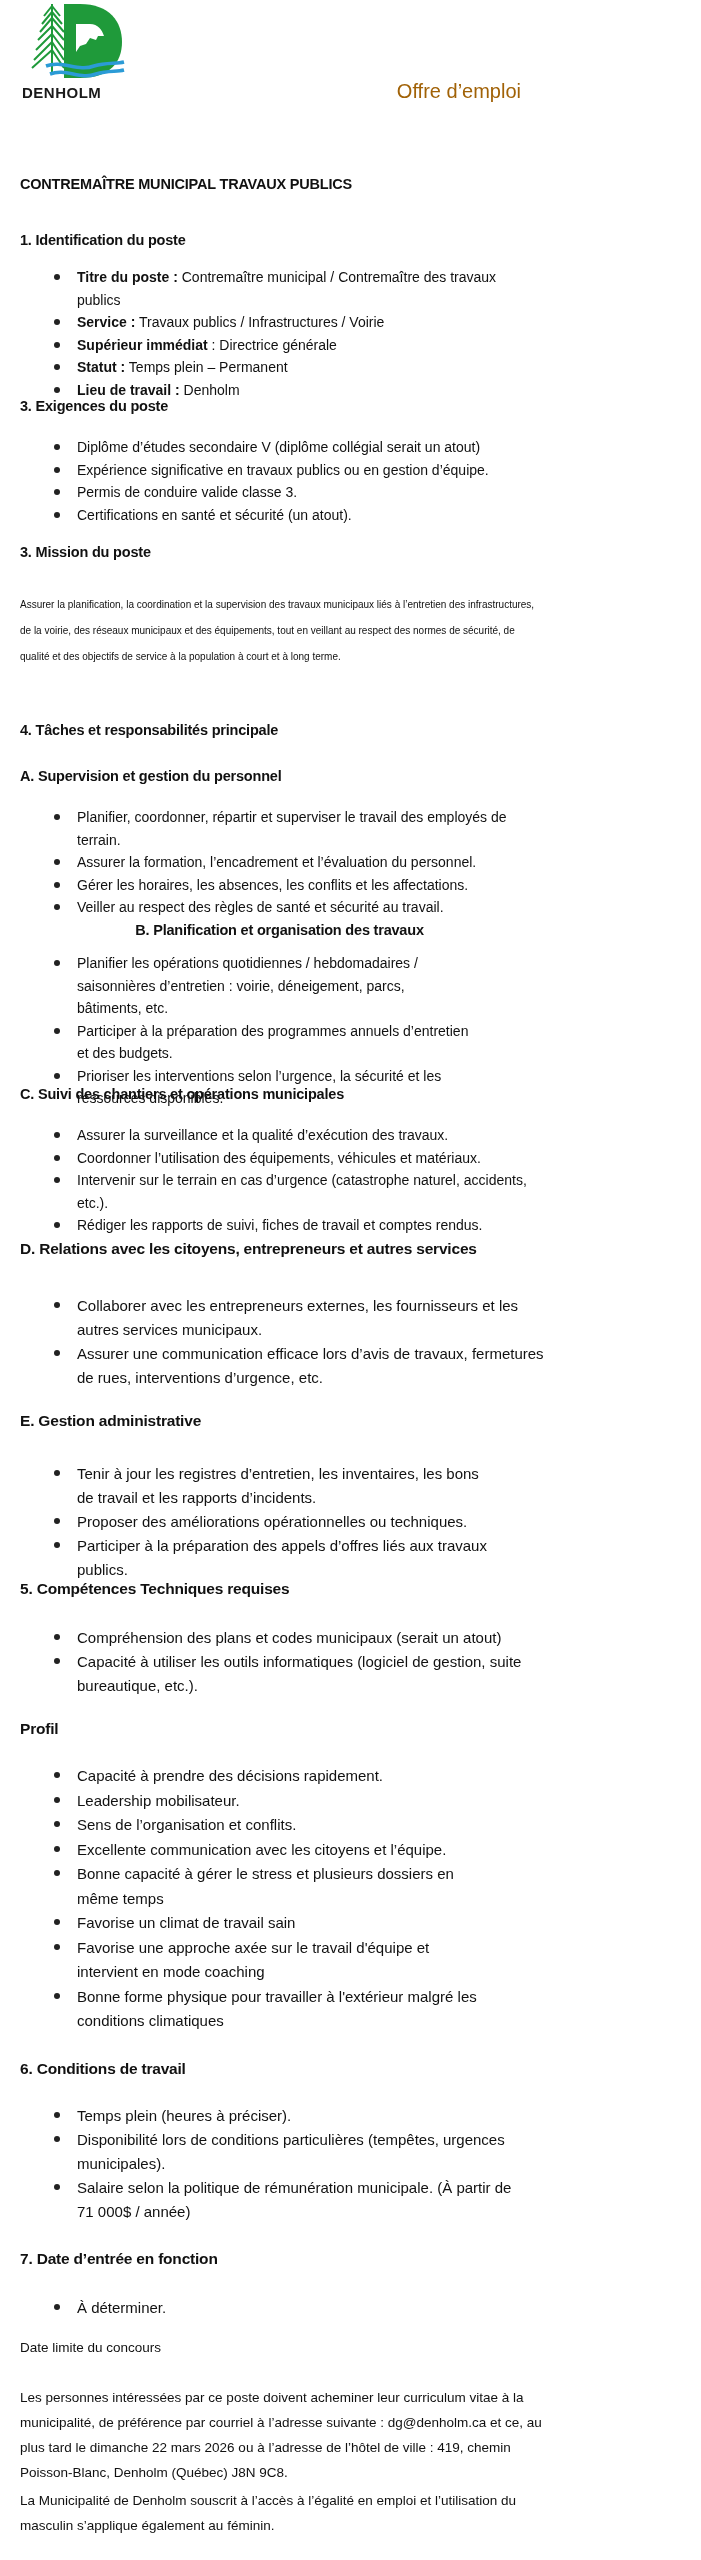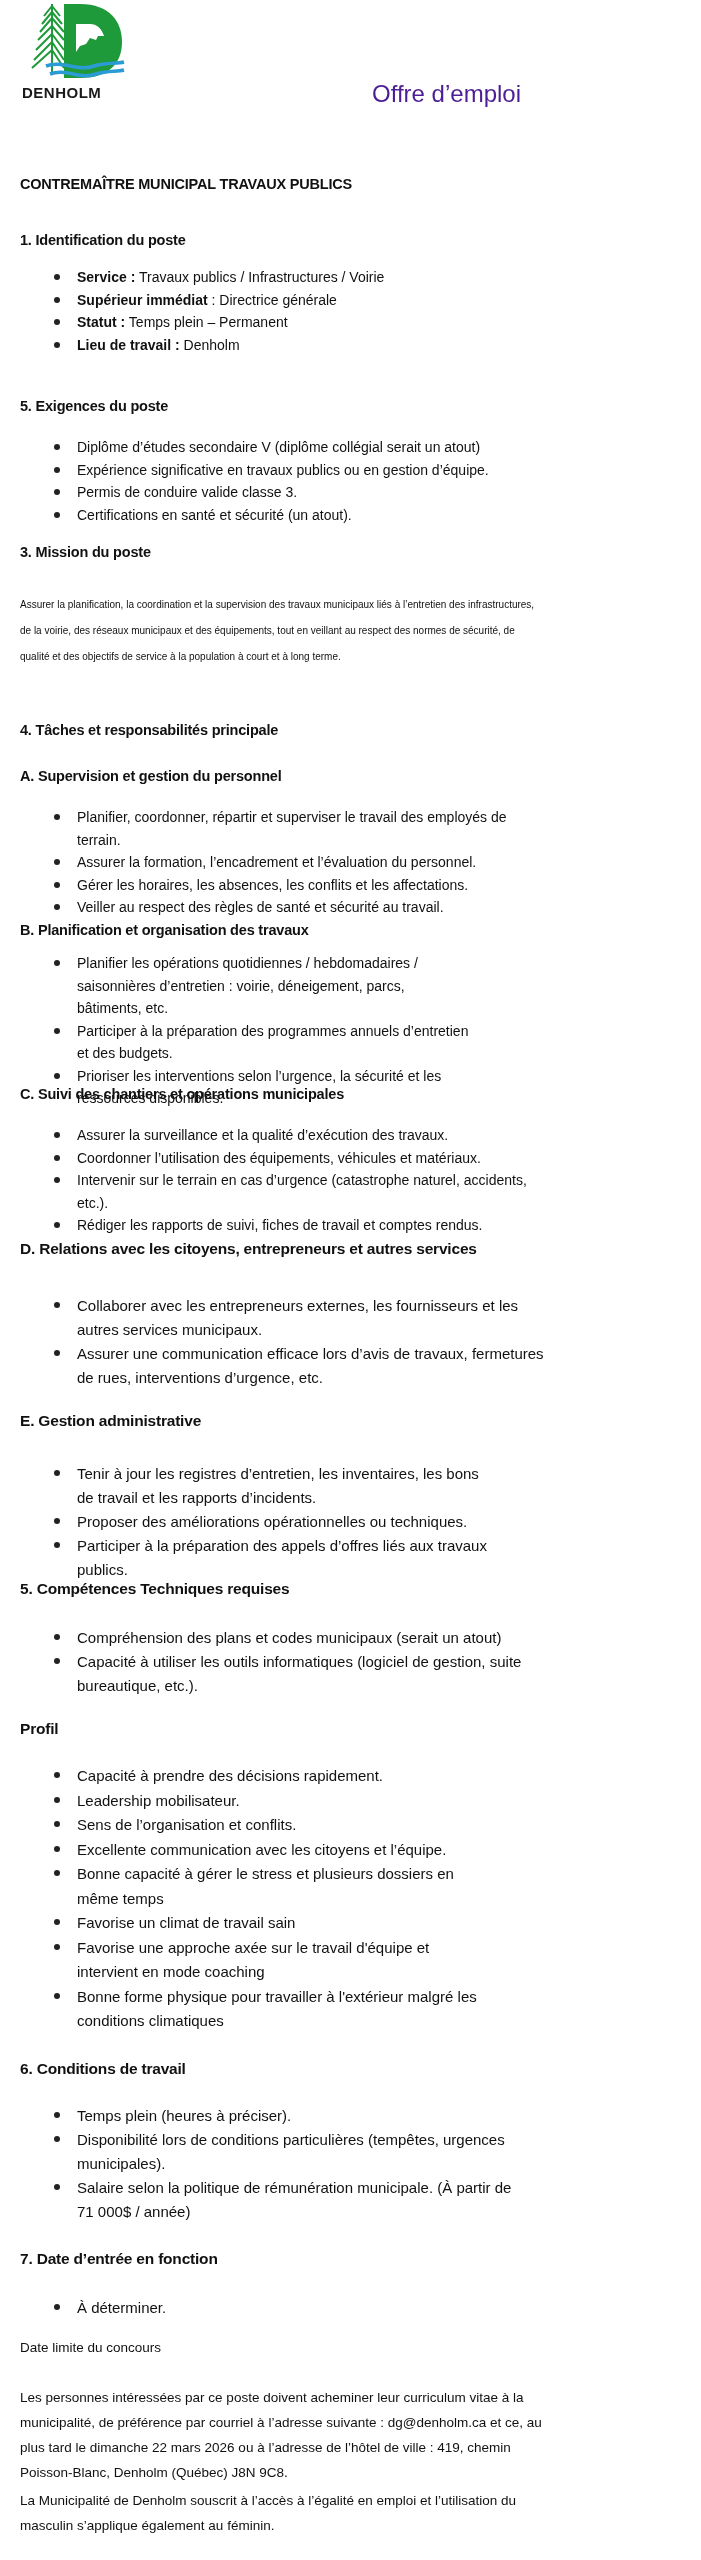--- a/index.html
+++ b/index.html
@@ -16,21 +16,21 @@
   
   .logo { position: absolute; left: 18px; top: 0; width: 112px; height: 108px; }
   .logo svg { position: absolute; left: 0; top: 0; }
   .logo-text {
     position: absolute; left: 4px; top: 84px;
     font-size: 15px; font-weight: bold; letter-spacing: 0.5px; color: #1a1a1a;
     font-family: "Liberation Sans", sans-serif;
   }
   .offer-title {
     position: absolute; right: 38px; top: 80px;
-    font-size: 24px; color: #4c1d95; font-family: "Liberation Sans", sans-serif;
+    font-size: 20px; color: #a16207; font-family: "Liberation Sans", sans-serif;
   }
 
   .abs { position: absolute; left: 20px; right: 20px; }
   .h { font-weight: bold; font-size: 14.5px; letter-spacing: -0.2px; }
   .p { font-size: 10px; line-height: 26px; }
   .p-small { font-size: 13.5px; line-height: 25px; }
 
   ul.blist { list-style: none; margin: 0; padding: 0; position: absolute; }
   ul.blist li {
     position: relative; padding-left: 29px; font-size: 14px; line-height: 22.5px;
@@ -71,48 +71,49 @@
     </svg>
     <div class="logo-text">DENHOLM</div>
   </div>
 
   <div class="offer-title">Offre d’emploi</div>
 
   <div class="abs h" style="top:176px;">CONTREMAÎTRE MUNICIPAL TRAVAUX PUBLICS</div>
 
   <div class="abs h" style="top:232px;">1. Identification du poste</div>
   <ul class="blist l1" style="top:266px;">
+    <li><b>Titre du poste :</b><span> Contremaître municipal / Contremaître des travaux publics</span></li>
     <li><b>Service :</b><span> Travaux publics / Infrastructures / Voirie</span></li>
     <li><b>Supérieur immédiat</b><span> : Directrice générale</span></li>
     <li><b>Statut :</b><span> Temps plein – Permanent</span></li>
     <li><b>Lieu de travail :</b><span> Denholm</span></li>
   </ul>
 
-  <div class="abs h" style="top:398px;">5. Exigences du poste</div>
+  <div class="abs h" style="top:398px;">3. Exigences du poste</div>
   <ul class="blist l1" style="top:436px;">
     <li>Diplôme d’études secondaire V (diplôme collégial serait un atout)</li>
     <li>Expérience significative en travaux publics ou en gestion d’équipe.</li>
     <li>Permis de conduire valide classe 3.</li>
     <li>Certifications en santé et sécurité (un atout).</li>
   </ul>
 
   <div class="abs h" style="top:544px;">3. Mission du poste</div>
   <div class="abs p" style="top:592px; right:24px;">Assurer la planification, la coordination et la supervision des travaux municipaux liés à l’entretien des infrastructures, de la voirie, des réseaux municipaux et des équipements, tout en veillant au respect des normes de sécurité, de qualité et des objectifs de service à la population à court et à long terme.</div>
 
   <div class="abs h" style="top:722px;">4. Tâches et responsabilités principale</div>
 
   <div class="abs h" style="top:768px;">A. Supervision et gestion du personnel</div>
   <ul class="blist l1" style="top:806px;">
     <li>Planifier, coordonner, répartir et superviser le travail des employés de terrain.</li>
     <li>Assurer la formation, l’encadrement et l’évaluation du personnel.</li>
     <li>Gérer les horaires, les absences, les conflits et les affectations.</li>
     <li>Veiller au respect des règles de santé et sécurité au travail.</li>
   </ul>
 
-  <div class="abs h" style="top:922px;">B. Planification et organisation des travaux</div>
+  <div class="abs h" style="top:922px;text-align:center;">B. Planification et organisation des travaux</div>
   <ul class="blist l1" style="top:952px; right:90px;">
     <li>Planifier les opérations quotidiennes / hebdomadaires / saisonnières d’entretien : voirie, déneigement, parcs, bâtiments, etc.</li>
     <li>Participer à la préparation des programmes annuels d’entretien et des budgets.</li>
     <li>Prioriser les interventions selon l’urgence, la sécurité et les ressources disponibles.</li>
   </ul>
 
   <div class="abs h" style="top:1086px;">C. Suivi des chantiers et opérations municipales</div>
   <ul class="blist l1" style="top:1124px;">
     <li>Assurer la surveillance et la qualité d’exécution des travaux.</li>
     <li>Coordonner l’utilisation des équipements, véhicules et matériaux.</li>

